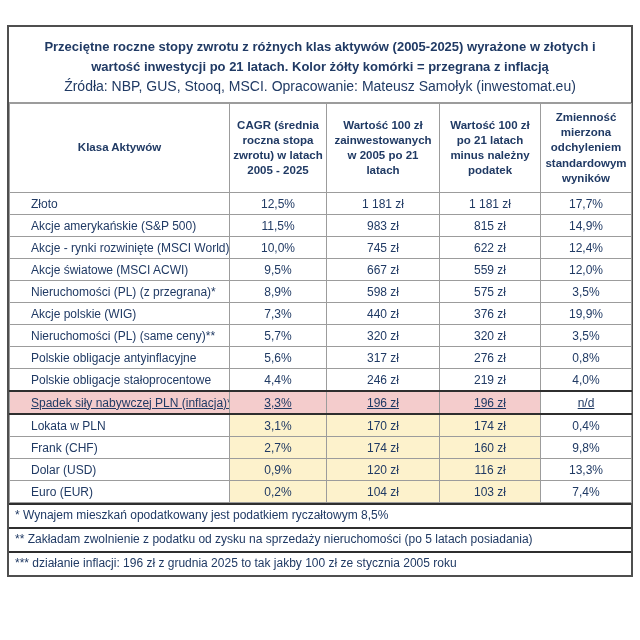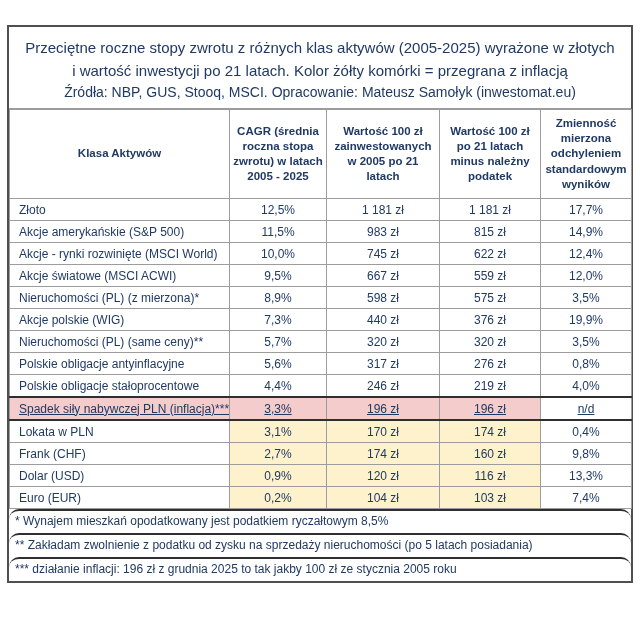--- a/index.html
+++ b/index.html
@@ -26,22 +26,22 @@
     border: 2px solid var(--outer-border, #4f4f4f);
     background: #ffffff;
     color: var(--text, #203a64);
   }
   .title-block {
     text-align: center;
     padding: 10px 14px 8px 14px;
     border-bottom: 1px solid var(--grid, #9c9c9c);
   }
   .title {
-    font-weight: normal;
-    font-size: 15px;
+    font-weight: bold;
+    font-size: 13px;
     line-height: 1.5;
   }
   .source {
     font-size: 14px;
     margin-top: 2px;
   }
   table {
     width: 100%;
     border-collapse: collapse;
     table-layout: fixed;
@@ -61,36 +61,35 @@
     line-height: 1.32;
     background: #ffffff;
   }
   td {
     height: 21px;
     font-size: 12px;
     padding: 0 4px;
     background: #ffffff;
     white-space: nowrap;
   }
-  td.label { text-align: left; padding-left: 9px; margin-left: 24px; }
+  td.label { text-align: left; padding-left: 21px; margin-left: 24px; }
   td.num   { text-align: center; }
   tr.pink td {
     border-top: 2px solid var(--dark-border, #2f2f2f);
     border-bottom: 2px solid var(--dark-border, #2f2f2f);
     text-decoration: underline;
   }
   td.bg-pink   { background: var(--pink, #f4cccc); }
   td.bg-yellow { background: var(--yellow, #fdf2cc); }
   .footnotes .footnote {
     border-top: 2px solid var(--dark-border, #2f2f2f);
     font-size: 12px;
     padding: 3px 6px 4px 6px;
     line-height: 1.25;
     color: var(--text, #203a64);
-    border-radius: 10px;
   }
   .footnote b { font-weight: normal; }
 </style>
 </head>
 <body>
 
 <div class="canvas">
   <div class="board">
 
     <div class="title-block">
@@ -138,21 +137,21 @@
             <td class="num">12,4%</td>
           </tr>
           <tr>
             <td class="label">Akcje światowe (MSCI ACWI)</td>
             <td class="num">9,5%</td>
             <td class="num">667 zł</td>
             <td class="num">559 zł</td>
             <td class="num">12,0%</td>
           </tr>
           <tr>
-            <td class="label">Nieruchomości (PL) (z mierzona)*</td>
+            <td class="label">Nieruchomości (PL) (z przegrana)*</td>
             <td class="num">8,9%</td>
             <td class="num">598 zł</td>
             <td class="num">575 zł</td>
             <td class="num">3,5%</td>
           </tr>
           <tr>
             <td class="label">Akcje polskie (WIG)</td>
             <td class="num">7,3%</td>
             <td class="num">440 zł</td>
             <td class="num">376 zł</td>

